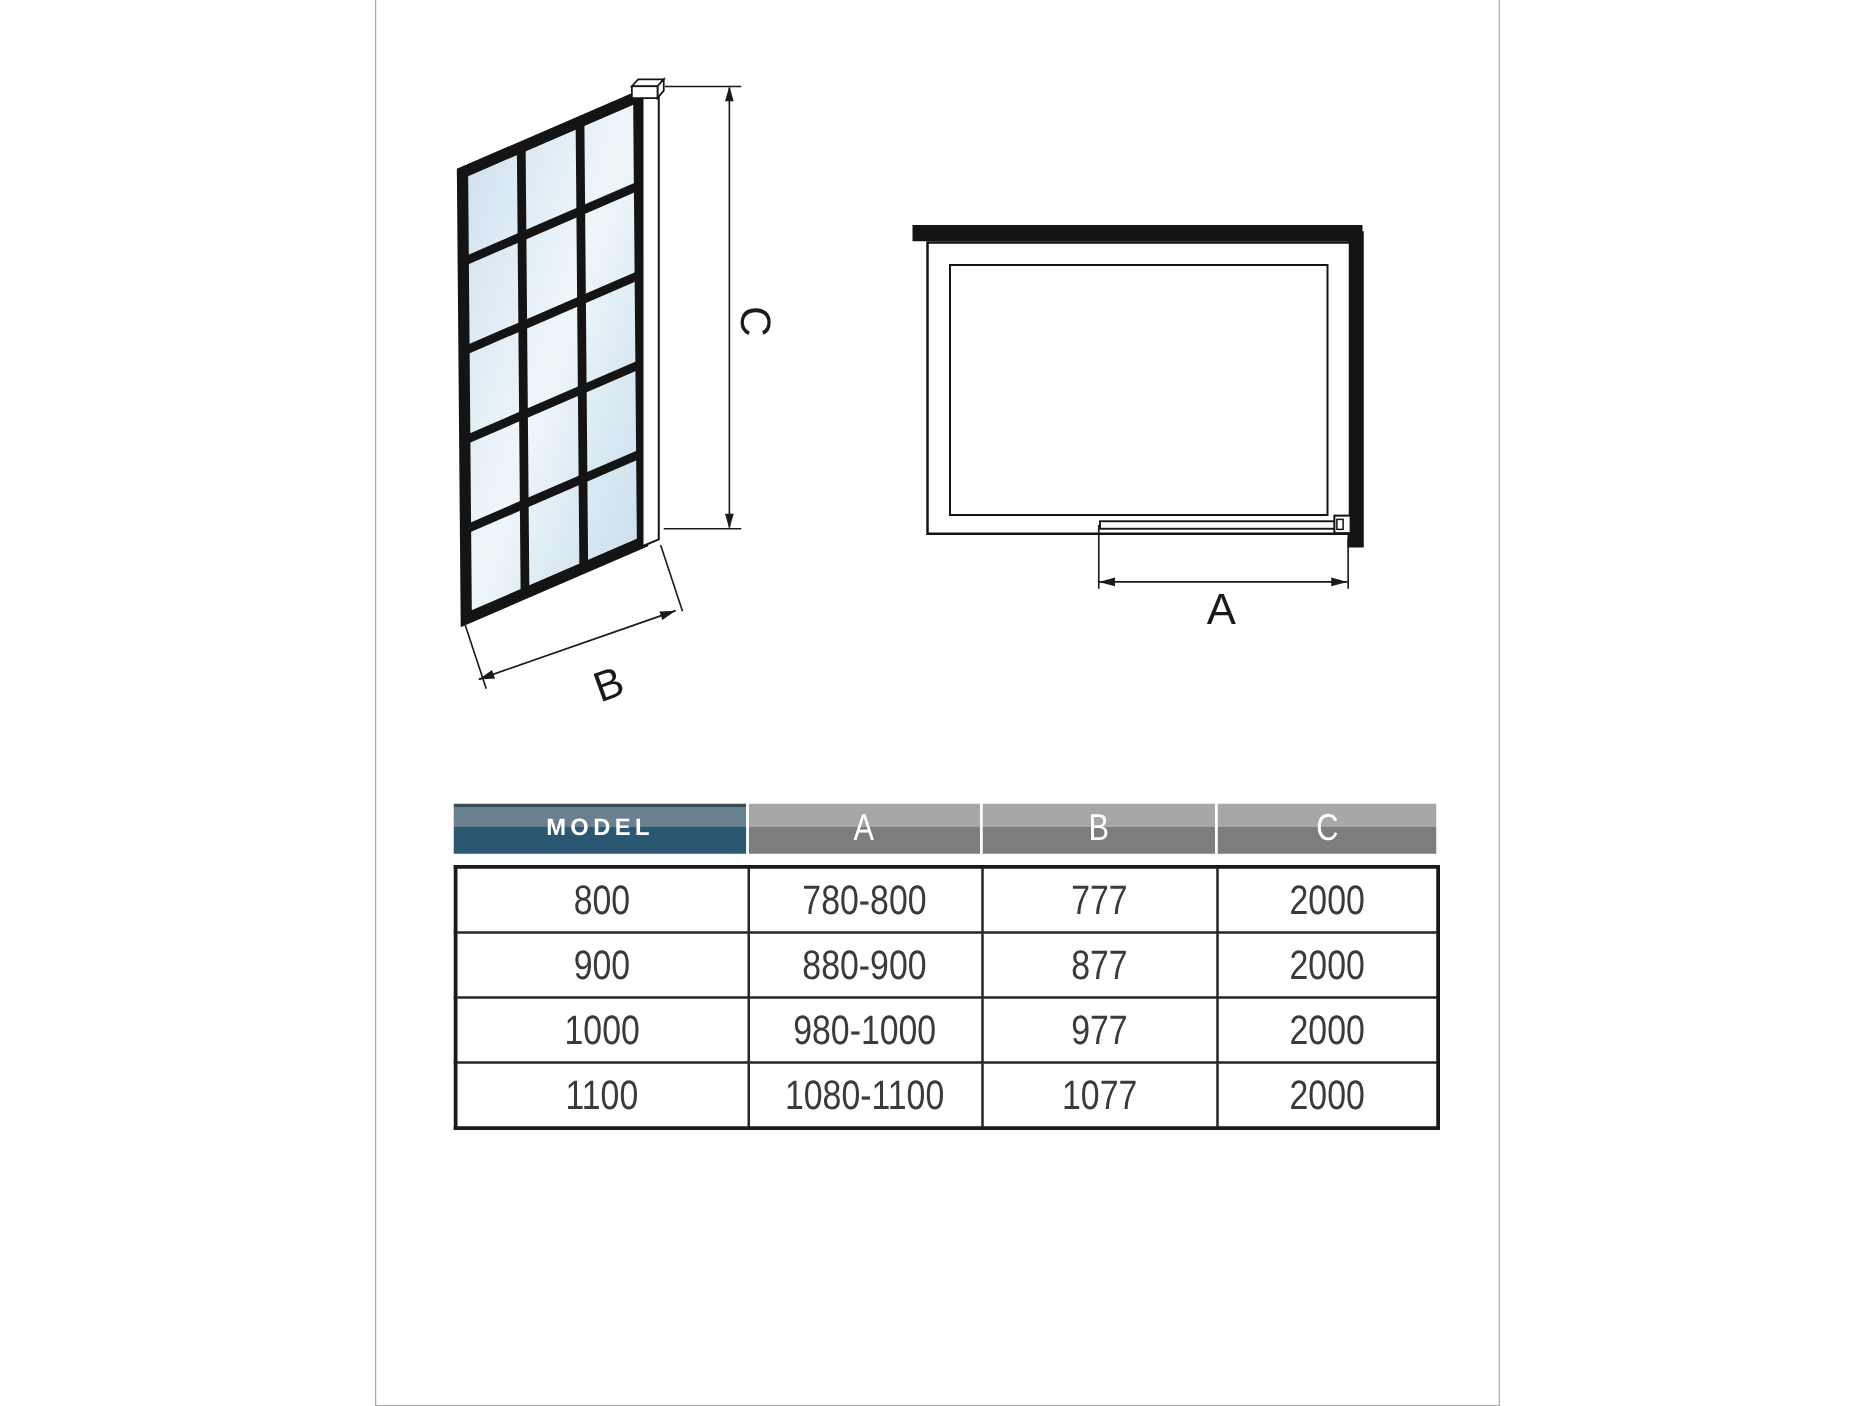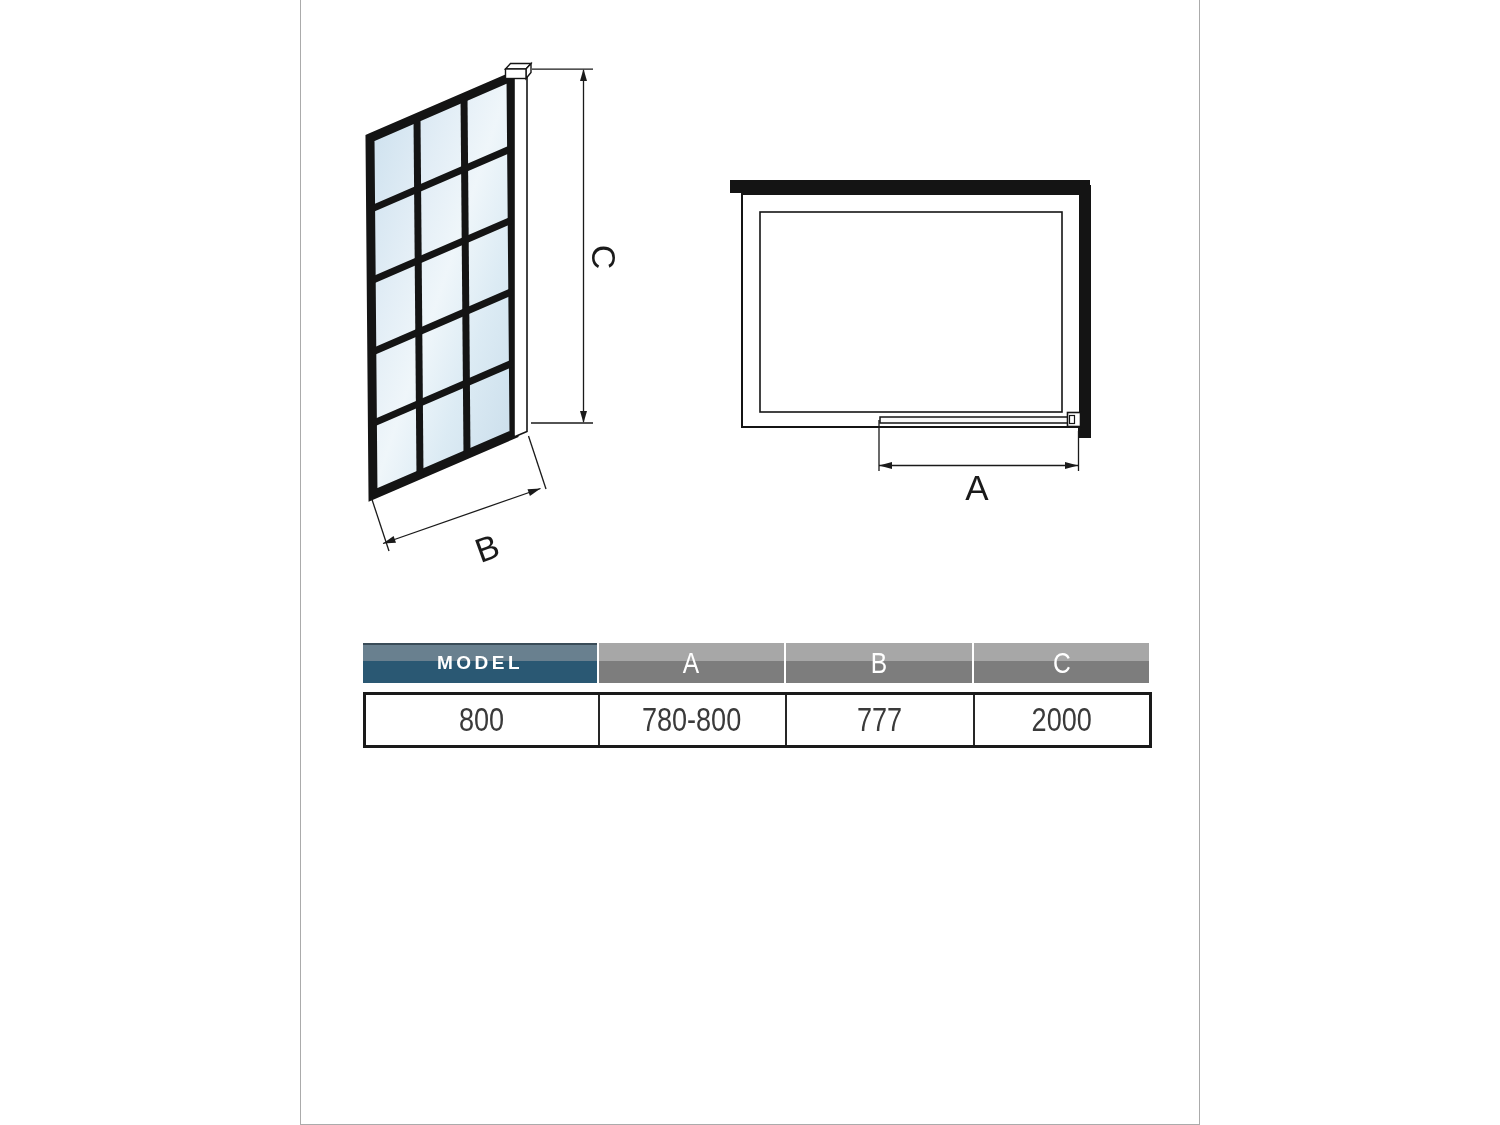--- a/index.html
+++ b/index.html
@@ -136,16 +136,34 @@
           <col style="width:188px">
           <col style="width:177px">
       </colgroup>
       <tbody>
           <tr>
         <td><span class="cond">800</span></td>
         <td><span class="cond">780-800</span></td>
         <td><span class="cond">777</span></td>
         <td><span class="cond">2000</span></td>
       </tr>
+      <tr>
+        <td><span class="cond">900</span></td>
+        <td><span class="cond">880-900</span></td>
+        <td><span class="cond">877</span></td>
+        <td><span class="cond">2000</span></td>
+      </tr>
+      <tr>
+        <td><span class="cond">1000</span></td>
+        <td><span class="cond">980-1000</span></td>
+        <td><span class="cond">977</span></td>
+        <td><span class="cond">2000</span></td>
+      </tr>
+      <tr>
+        <td><span class="cond">1100</span></td>
+        <td><span class="cond">1080-1100</span></td>
+        <td><span class="cond">1077</span></td>
+        <td><span class="cond">2000</span></td>
+      </tr>
     </tbody>
       </table>
   </div>
 </div>
 
 </body></html>

